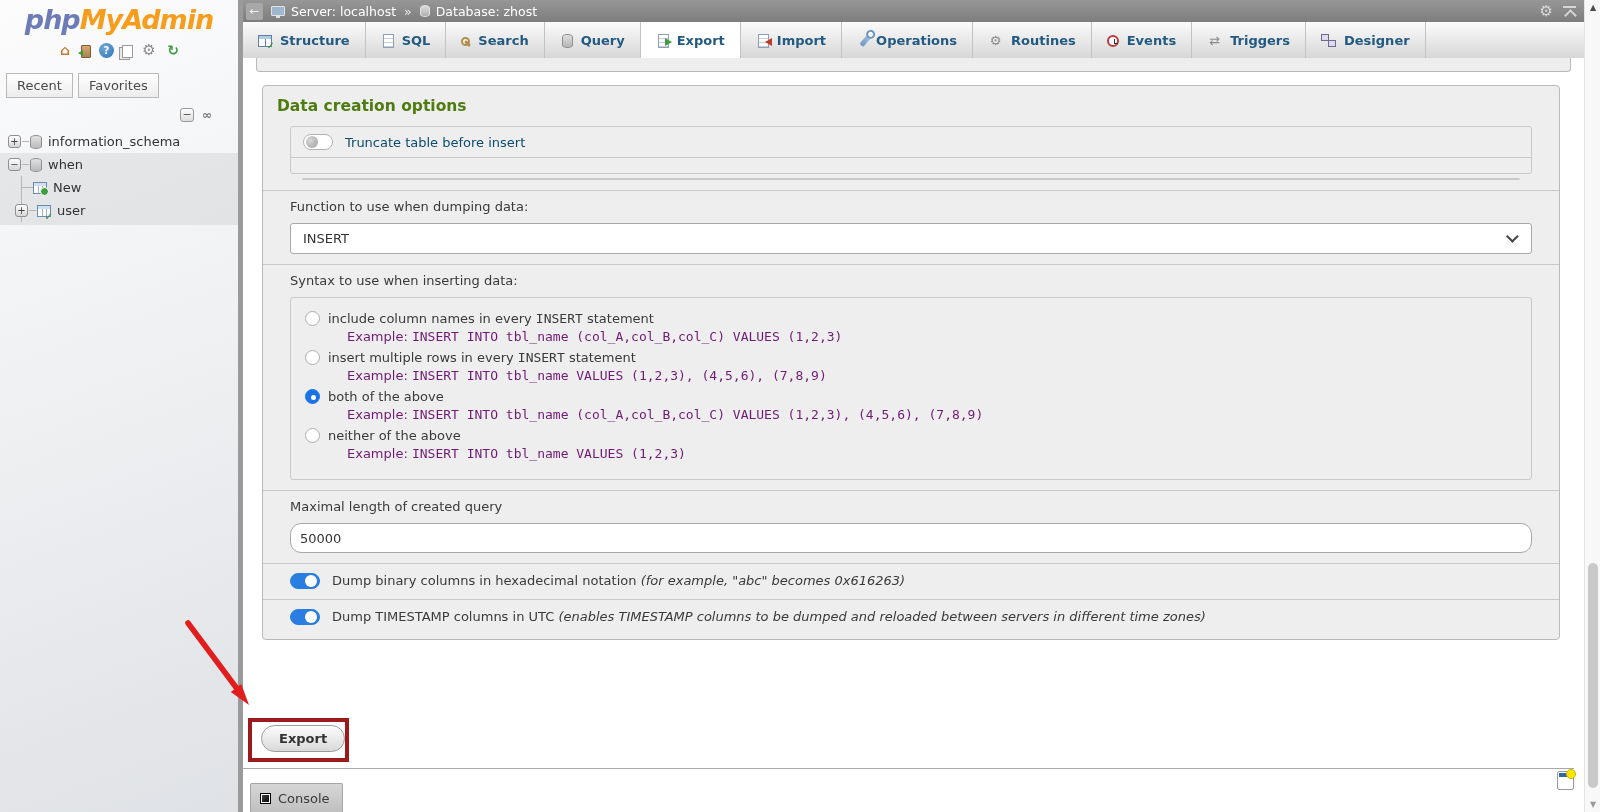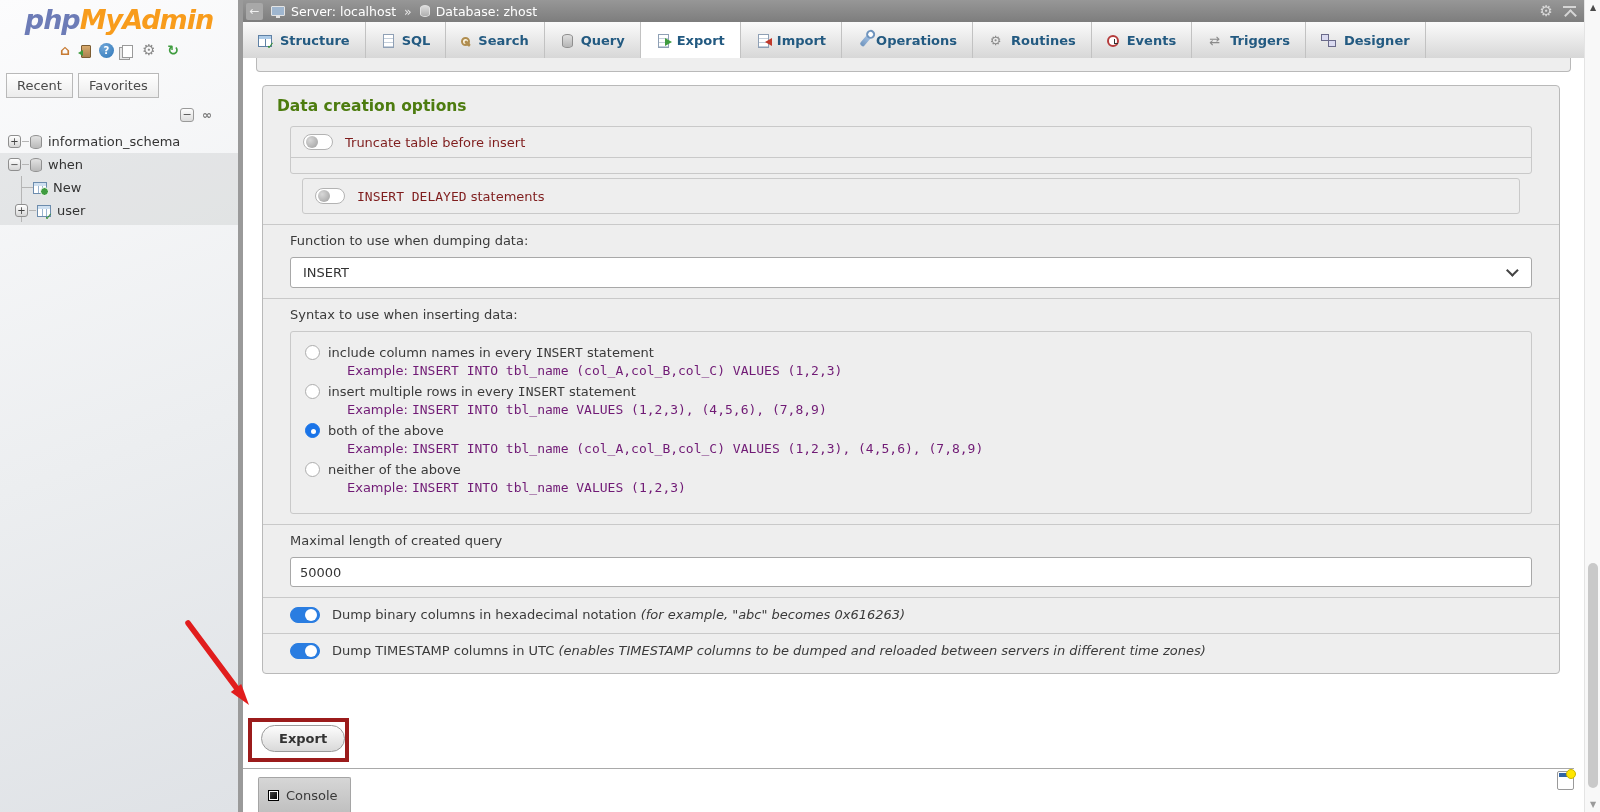--- a/index.html
+++ b/index.html
@@ -86,59 +86,59 @@
   .ic-clock::after { content:""; position:absolute; left:5px; top:2px; width:3px; height:4px; border-left:1px solid #333; border-bottom:1px solid #333; }
   .ic-designer::before { content:""; position:absolute; left:0; top:1px; width:6px; height:5px; background:#dadaf0; border:1px solid #6a6a8a; }
   .ic-designer::after { content:""; position:absolute; right:0; bottom:1px; width:6px; height:5px; background:#dadaf0; border:1px solid #6a6a8a; }
 
   
   #content { position:absolute; left:243px; top:58px; right:16px; bottom:0; background:#fff; }
   .fieldset-partial { margin:0 13px; height:14px; background:#eee; border:1px solid #b9b9b9; border-top:none; border-radius:0 0 4px 4px; }
   .fieldset-main { margin:13px 24px 0 19px; background:#eee; border:1px solid #b9b9b9; border-radius:4px; padding:6px 14px 14px 14px; }
   .section-title { font-size:15.5px; font-weight:bold; color:#4d7c0f; margin:5px 0 11px 0; }
   .opt-box { margin:0 13px; border:1px solid #c9c9c9; border-radius:3px; }
-  .opt-row { display:flex; align-items:center; gap:12px; padding:7px 12px; font-size:13px; color:#7f1d1d; }
+  .opt-row { display:flex; align-items:center; gap:12px; padding:7px 12px; font-size:13px; color:#0c4a6e; }
   .opt-row + .opt-row { border-top:1px solid #c9c9c9; }
   .empty-row { height:16px; border-top:1px solid #c9c9c9; }
   .nest-box { margin:4px 25px 0 25px; border:1px solid #c9c9c9; border-radius:3px; }
   .nest-box .opt-row { padding:9px 12px; }
   .hr { border-top:1px solid #c9c9c9; margin:10px -14px 0 -14px; }
   .fld-label { font-size:13px; color:#3a3a3a; margin:8px 0 9px 13px; }
   .select { margin:0 13px; height:31px; background:#fff; border:1px solid #a8a8a8; border-radius:3px;
     display:flex; align-items:center; padding:0 12px; font-size:13px; color:#333; cursor:pointer; }
   .select .chev { margin-left:auto; width:9px; height:9px; border-left:2px solid #444; border-bottom:2px solid #444; transform:rotate(-45deg) translateY(-3px); }
   .radio-box { margin:6px 13px 0 13px; border:1px solid #c9c9c9; border-radius:3px; padding:10px 14px 12px 14px; }
   .radio-opt { display:flex; align-items:center; gap:8px; font-size:13px; color:#3a3a3a; margin:3px 0; cursor:pointer; }
   .radio { width:15px; height:15px; flex:none; border-radius:50%; border:1px solid #adadad; background:#fff; position:relative; }
   .radio.on { background:#1a74e8; border-color:#1a74e8; }
   .radio.on::after { content:""; position:absolute; left:5px; top:5px; width:5px; height:5px; border-radius:50%; background:#fff; }
   .example { margin:2px 0 6px 42px; font-size:13px; color:#701a75; }
   .example .mono { font-size:13px; }
-  .text-input { display:block; width:calc(100% - 26px); margin:0 13px; height:30px; background:#fff; border:1px solid #a8a8a8; border-radius:3px; padding:12px 9px; font-size:13px; color:#333; font-family:"DejaVu Sans","Liberation Sans",sans-serif; }
+  .text-input { display:block; width:calc(100% - 26px); margin:0 13px; height:30px; background:#fff; border:1px solid #a8a8a8; border-radius:11px; padding:12px 9px; font-size:13px; color:#333; font-family:"DejaVu Sans","Liberation Sans",sans-serif; }
   .toggle-line { border-top:1px solid #c9c9c9; margin:10px -14px 0 -14px; padding:9px 27px 0 27px; display:flex; align-items:flex-start; gap:12px; font-size:13px; color:#3a3a3a; }
   .note { font-style:italic; }
   .toggle { width:30px; height:16px; flex:none; border:1px solid #b3b3b3; border-radius:9px; background:#fff; position:relative; cursor:pointer; }
   .toggle::after { content:""; position:absolute; width:12px; height:12px; border-radius:50%; top:1px; left:2px; background:radial-gradient(circle at 35% 35%,#d8d8d8,#9e9e9e); }
   .toggle.on { background:#2a7de1; border-color:#2a7de1; }
   .toggle.on::after { left:auto; right:2px; background:#fff; }
 
   
   .export-area { position:absolute; left:5px; top:660px; width:260px; height:60px; }
   .annotation-rect { position:absolute; left:0; top:0; width:101px; height:44px; border:4px solid #9b1b1b; }
   .btn-export { position:absolute; left:13px; top:7px; padding:5px 17px; border:1px solid #9a9a9a; border-radius:14px;
     background:linear-gradient(#fdfdfd,#d9d9d9); font-size:13px; font-weight:bold; color:#333; cursor:pointer; font-family:"DejaVu Sans","Liberation Sans",sans-serif; }
   .bottom-line { position:absolute; left:0; right:10px; top:710px; border-top:1px solid #a9a9a9; }
 
   
   .page-settings { position:absolute; right:10px; top:713px; width:17px; height:19px; background:#fff; border:1px solid #9a9a9a; border-radius:2px; cursor:pointer; }
   .page-settings::before { content:""; position:absolute; left:1px; top:1px; right:1px; height:4px; background:#3465a4; }
   .page-settings::after { content:""; position:absolute; right:-3px; top:-3px; width:8px; height:8px; border-radius:50%; background:#ffe600; border:1px solid #c9b400; }
 
   
-  .console-btn { position:absolute; left:15px; bottom:0; height:35px; display:flex; align-items:center; gap:7px;
+  .console-btn { position:absolute; left:7px; bottom:0; height:29px; display:flex; align-items:center; gap:7px;
     background:linear-gradient(#d6d6d6,#c0c0c0); border:1px solid #a5a5a5; border-bottom:none; border-radius:2px 2px 0 0;
     padding:0 12px 0 9px; font-size:13px; color:#3a3a3a; cursor:pointer; }
   .console-ic { width:11px; height:11px; background:linear-gradient(135deg,#4a4a4a,#000); border:1px solid #000; box-shadow:inset 0 0 0 1px #fff; }
 
   
   #scrollbar { position:absolute; right:0; top:0; width:16px; height:812px; background:#f8f8f8; border-left:1px solid #e4e4e4; }
   .sb-up { position:absolute; top:3px; left:0; width:16px; text-align:center; font-size:8px; color:#4a4a4a; cursor:pointer; }
   .sb-down { position:absolute; bottom:3px; left:0; width:16px; text-align:center; font-size:8px; color:#9a9a9a; cursor:pointer; }
   .sb-thumb { position:absolute; left:3px; top:563px; width:10px; height:225px; background:#c9c9c9; border-radius:6px; cursor:pointer; }
 
@@ -269,24 +269,20 @@
 
       <div class="opt-box">
         <div class="opt-row">
           <span class="toggle"></span>
           <span>Truncate table before insert</span>
         </div>
         <div class="empty-row"></div>
       </div>
 
       <div class="nest-box">
-        <div class="opt-row">
-          <span class="toggle"></span>
-          <span><span class="mono">INSERT DELAYED</span><span> statements</span></span>
-        </div>
       </div>
 
       <div class="hr"></div>
       <div class="fld-label">Function to use when dumping data:</div>
       <div class="select">
         <span>INSERT</span>
         <span class="chev"></span>
       </div>
 
       <div class="hr"></div>

